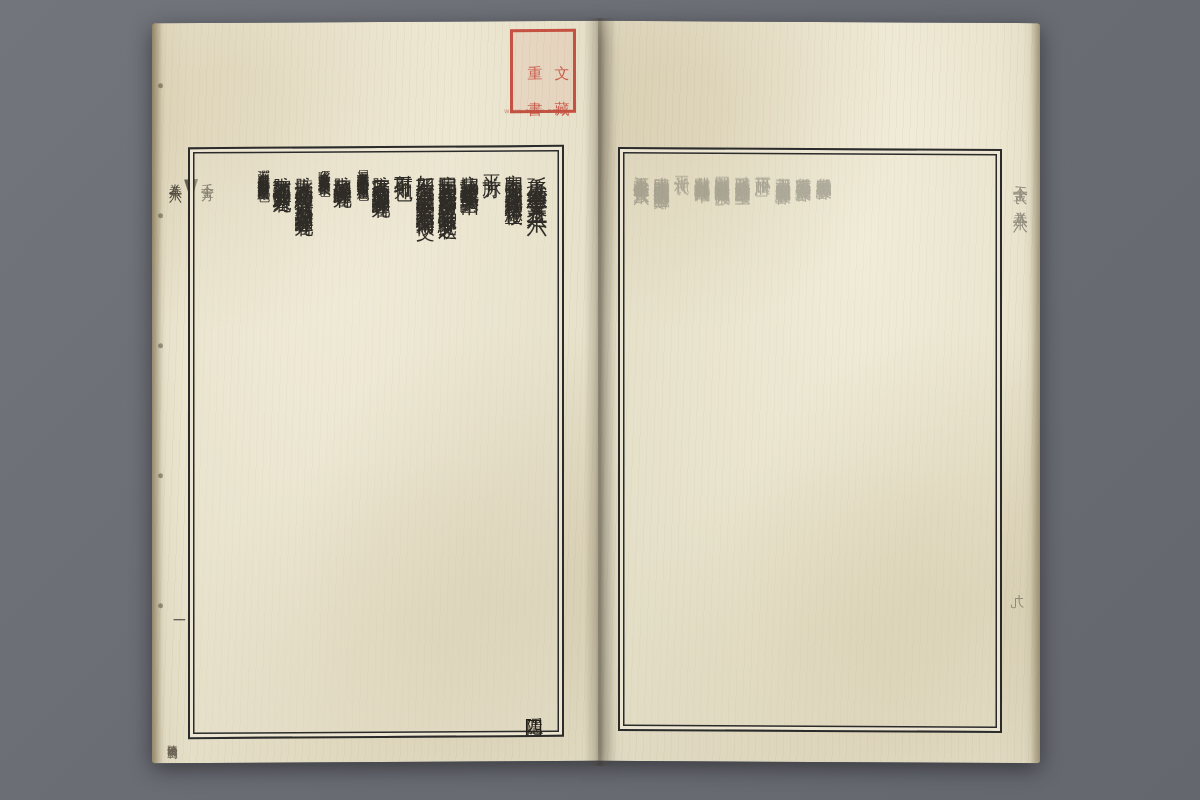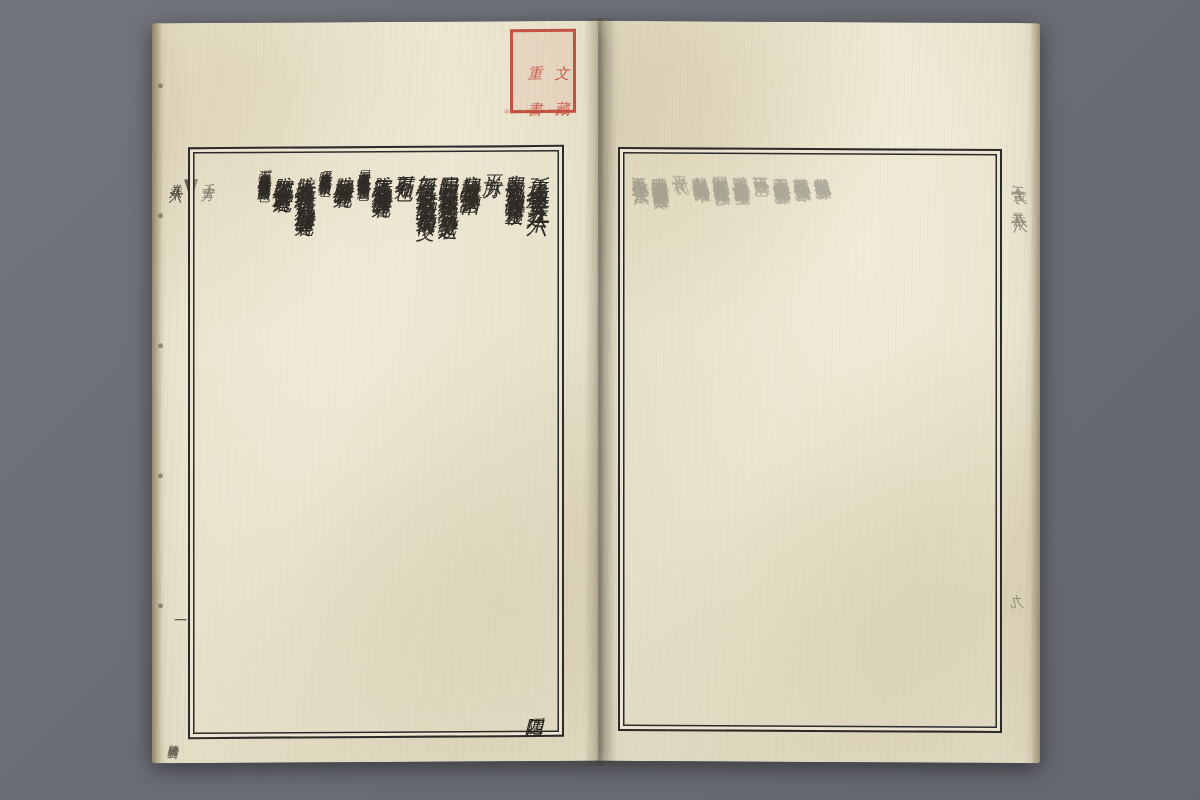--- a/index.html
+++ b/index.html
@@ -19,21 +19,20 @@
     background: linear-gradient(135deg, #73757d 0%, #6b6d75 45%, #65676f 100%);
   }
 
   
   .book {
     position: absolute;
     left: 152px;
     top: 22px;
     width: 888px;
     height: 740px;
-    font-style: italic;
   }
 
   .page {
     position: absolute;
     top: 0;
     height: 100%;
     background:
       radial-gradient(ellipse at 30% 20%, #f4efdc 0%, #ece6d0 45%, #e3ddc6 100%);
     box-shadow: 0 6px 22px rgba(0,0,0,.45);
   }

